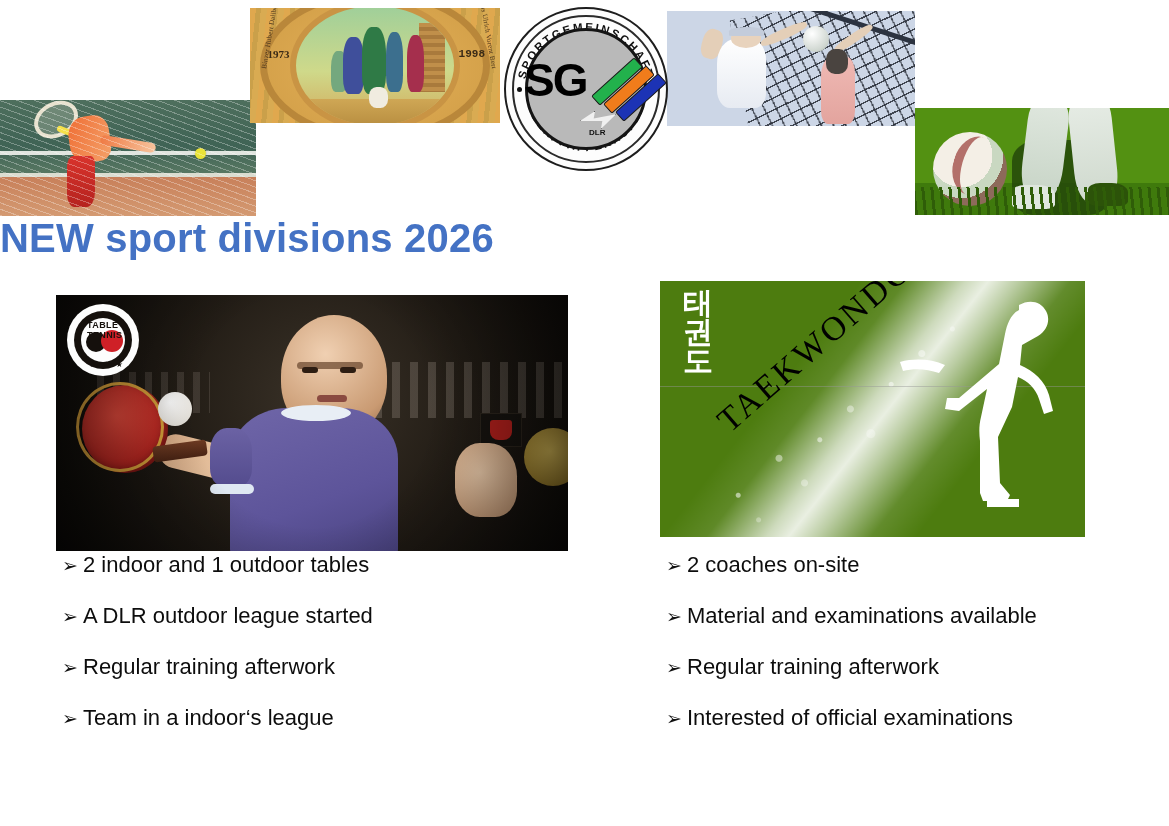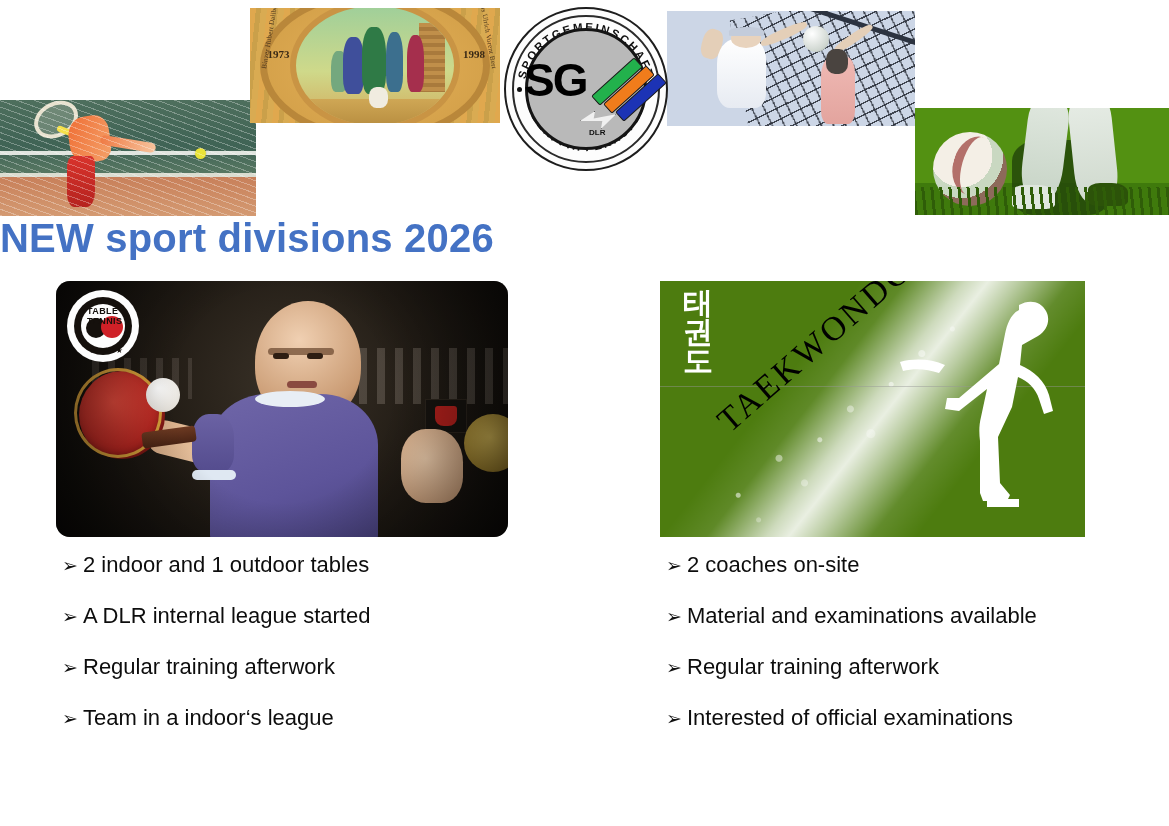--- a/index.html
+++ b/index.html
@@ -67,21 +67,21 @@
   #img-barrel .f5 { left:22%; top:38%; width:10%; height:34%; background:#74a87e; }
   #img-barrel .dog { position:absolute; left:46%; top:68%; width:12%; height:18%;
     background:#f0ece0; border-radius:40%; }
   #img-barrel .floor { position:absolute; left:0; bottom:0; width:100%; height:22%;
     background: linear-gradient(#cfa755,#b98f41); }
   #img-barrel .stair { position:absolute; right:6%; top:14%; width:16%; height:58%;
     background: repeating-linear-gradient(#c08f4a 0 4px, #a97a3c 4px 8px); }
   #img-barrel .yr { position:absolute; top:36%; font: 700 11px "Liberation Serif", serif; color:#3a2a16;
     transform: translateY(-50%); }
   #img-barrel .yr-l { left:7%; top:40%; }
-  #img-barrel .yr-r { right:6%; top:40%; }
+  #img-barrel .yr-r { right:6%; top:40%;font-family:Liberation Mono, monospace; }
   #img-barrel .names { position:absolute; font: 7px "Liberation Serif", serif; color:#4a331a;
     white-space:nowrap; letter-spacing:.2px; }
   #img-barrel .names-l { left:4%; top:52%; transform: rotate(-80deg); transform-origin: left top; }
   #img-barrel .names-r { right:1%; top:52%; transform: rotate(80deg); transform-origin: right top; }
 
   
   #img-volley { left: 667px; top: 11px; width: 248px; height: 115px; background:#ccd6e6; }
   #img-volley .net { position:absolute; left:30%; top:-10%; width:90%; height:130%;
     background:
       repeating-linear-gradient(74deg, rgba(40,45,55,.85) 0 1.4px, rgba(0,0,0,0) 1.4px 11px),
@@ -151,23 +151,23 @@
   #sg-logo .arc-top, #sg-logo .arc-bot { position:absolute; left:0; top:0; width:164px; height:164px; }
   #sg-logo .dot { position:absolute; width:5px; height:5px; border-radius:50%; background:#111; }
   #sg-logo .dot-l { left:13px; top:80px; }
   #sg-logo .dot-r { left:146px; top:80px; }
 
   
   #title { position:absolute; left:0; top:216px; width:1169px; 
     font: 700 40px "Liberation Sans", sans-serif; color:#4472c4; letter-spacing:.2px; }
 
   
-  #photo-tt { position:absolute; left:56px; top:281px; width:452px; height:256px;
+  #photo-tt { position:absolute; left:56px; top:295px; width:512px; height:256px;
     background: radial-gradient(circle at 52% 40%, #3a3228 0%, #231d16 45%, #0b0907 100%);
-    overflow:hidden;border-radius:14px; }
+    overflow:hidden; }
   #photo-tt .crowd { position:absolute; left:55%; top:26%; width:45%; height:22%;
     background: repeating-linear-gradient(90deg, rgba(120,110,100,.45) 0 8px, rgba(0,0,0,0) 8px 18px); }
   #photo-tt .crowd2 { position:absolute; left:8%; top:30%; width:22%; height:16%;
     background: repeating-linear-gradient(90deg, rgba(110,100,92,.35) 0 7px, rgba(0,0,0,0) 7px 16px); }
   #photo-tt .banner { position:absolute; right:9%; top:46%; width:42px; height:34px; background:#16130f;
     border:1px solid #2b241c; }
   #photo-tt .banner i { position:absolute; left:9px; top:6px; width:22px; height:20px;
     background:#b3201c; border-radius:3px 3px 40% 40%; font-style:normal; }
   #photo-tt .emblem { position:absolute; right:-14px; top:52%; width:58px; height:58px;
     border-radius:50%; background: radial-gradient(circle at 45% 40%, #d8bb58, #8a6c1d); }
@@ -409,21 +409,21 @@
     </svg>
   </div>
 
   <div id="bullets-left" class="bullets">
     <div class="row">
       <span class="mk">➢</span>
       <span class="tx">2 indoor and 1 outdoor tables</span>
     </div>
     <div class="row">
       <span class="mk">➢</span>
-      <span class="tx">A DLR internal league started</span>
+      <span class="tx">A DLR outdoor league started</span>
     </div>
     <div class="row">
       <span class="mk">➢</span>
       <span class="tx">Regular training afterwork</span>
     </div>
     <div class="row">
       <span class="mk">➢</span>
       <span class="tx">Team in a indoor‘s league</span>
     </div>
   </div>

